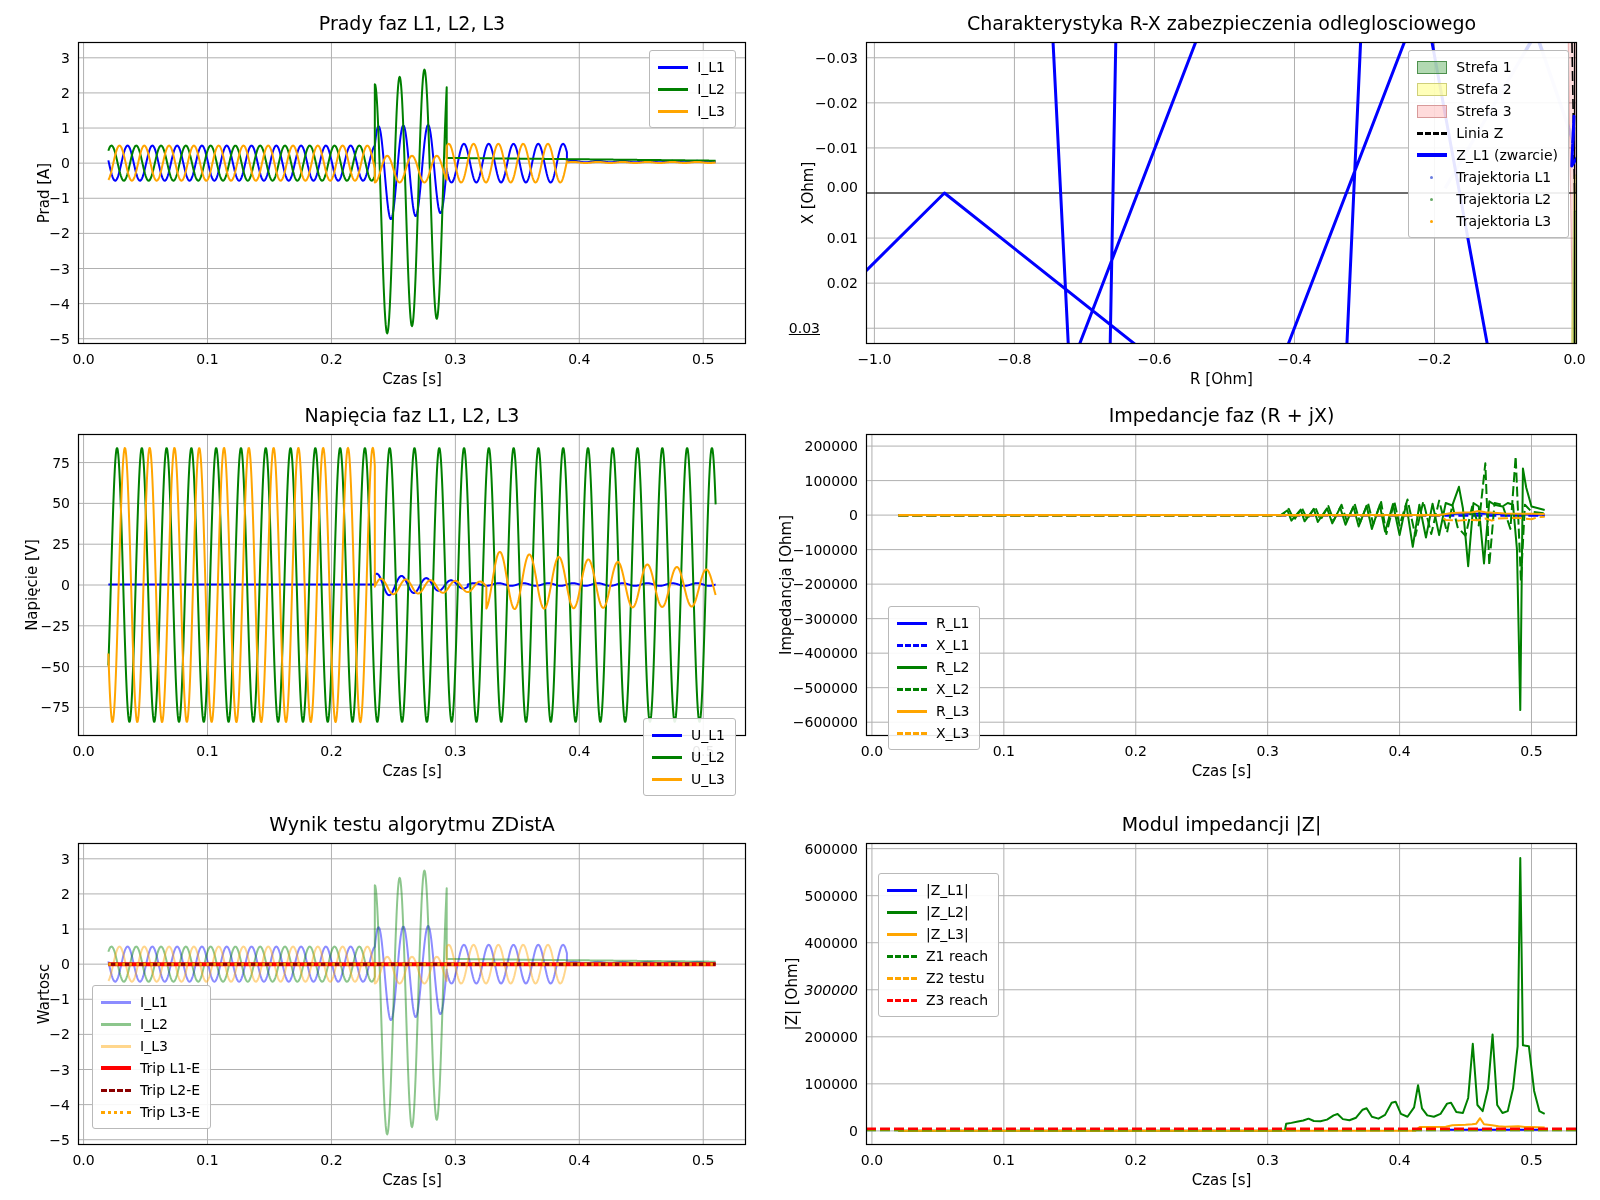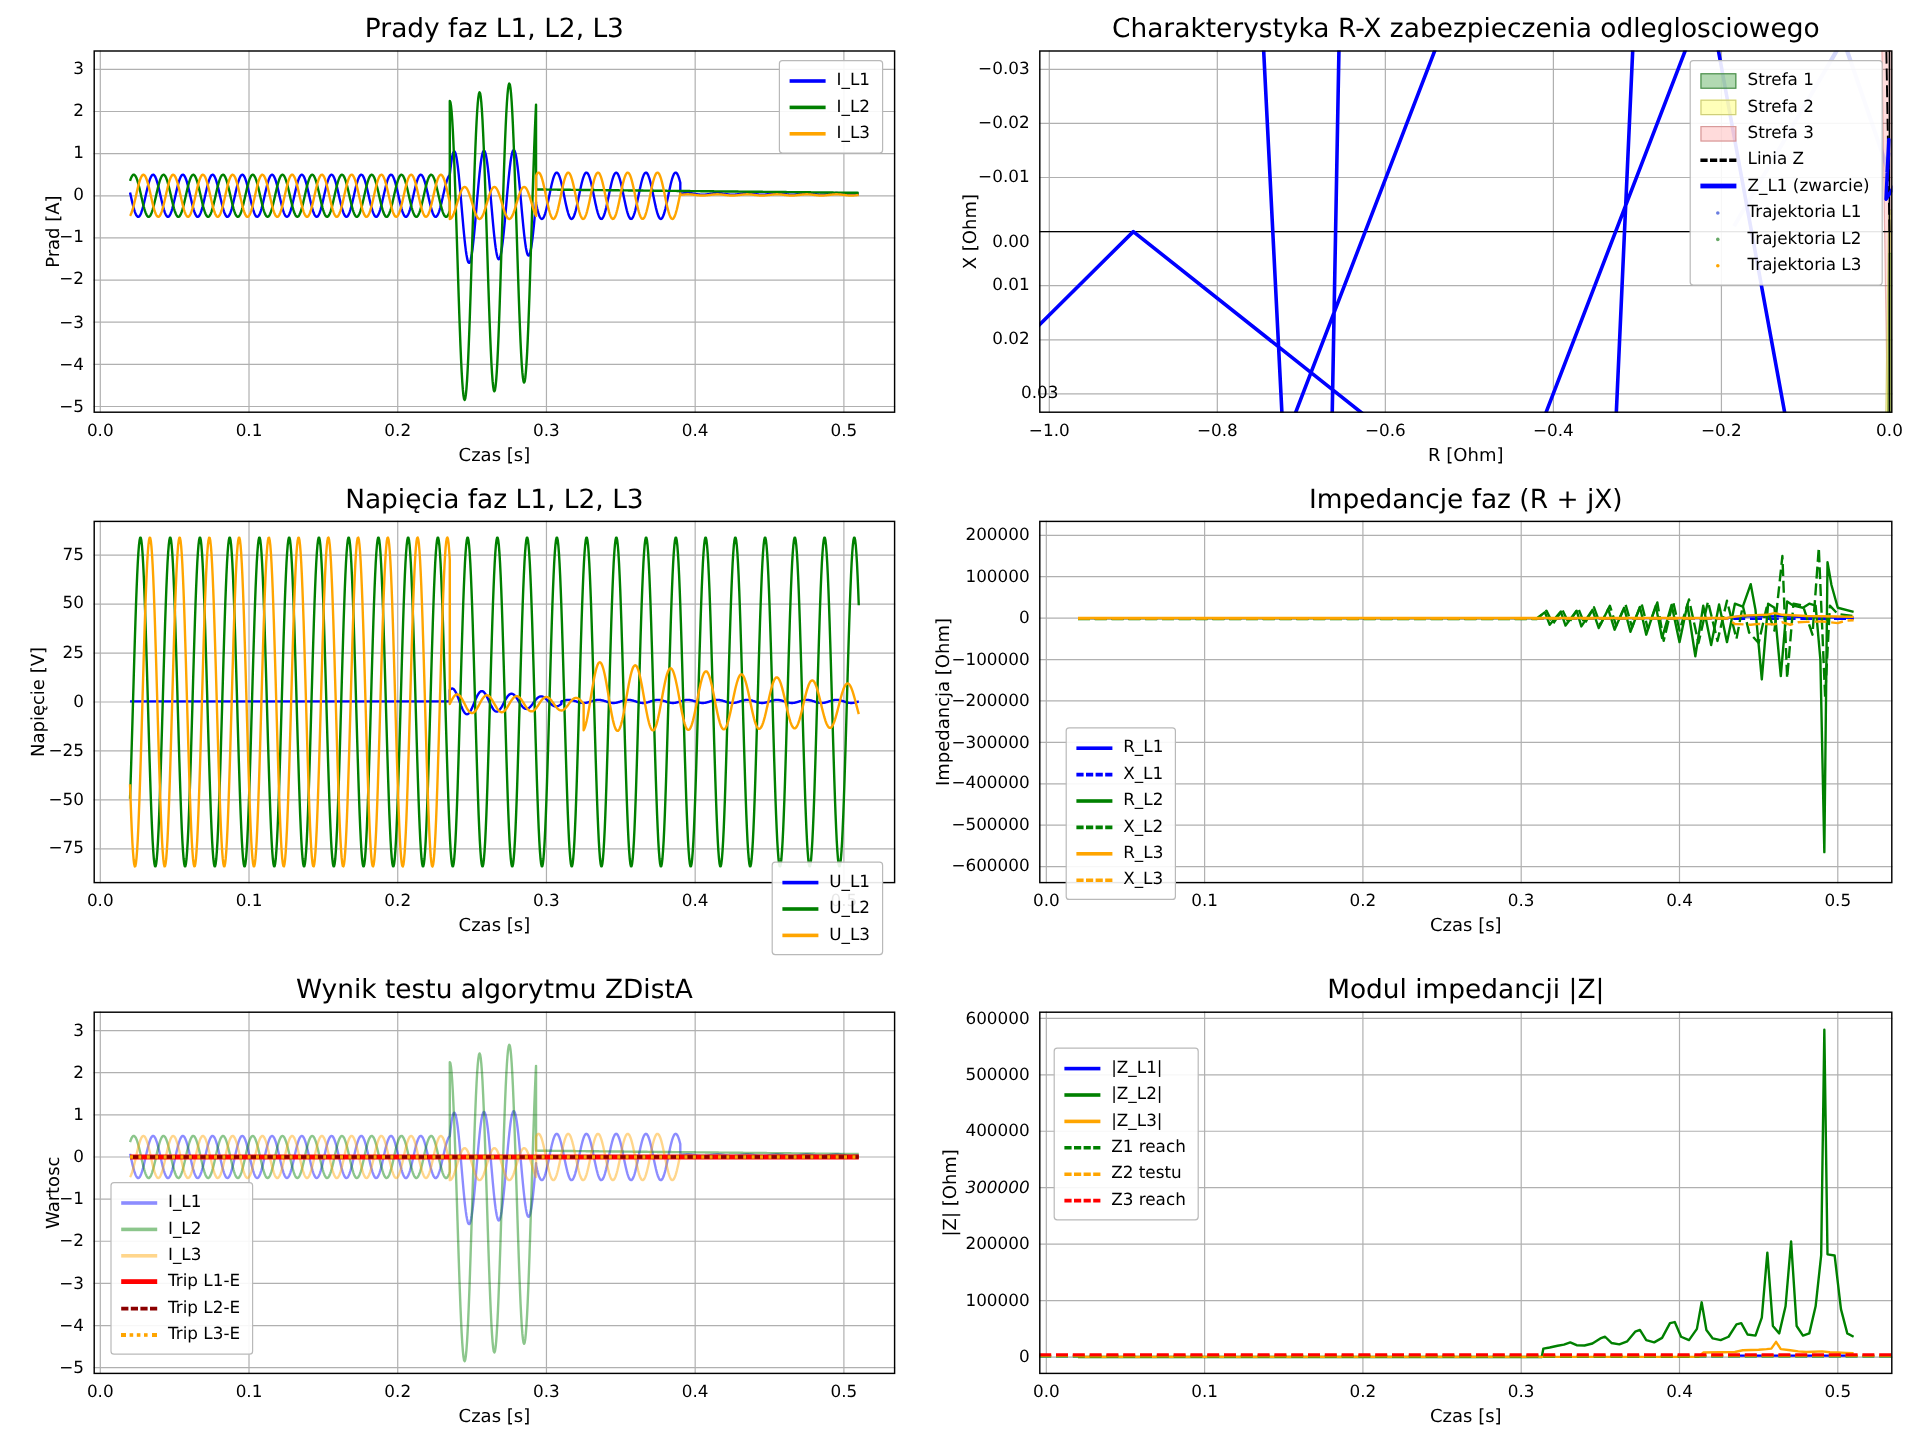--- a/index.html
+++ b/index.html
@@ -1,18 +1,18 @@
 <!DOCTYPE html>
 <html><head>
 <meta charset="utf-8">
 <style>
   html,body{margin:0;padding:0;background:#ffffff;}
   .figure{position:relative;width:1600px;height:1200px;background:#ffffff;
           font-family:"DejaVu Sans","Liberation Sans",sans-serif;color:#000;overflow:hidden;}
-  .plot-title{position:absolute;font-size:22px;text-align:center;white-space:nowrap;}
+  .plot-title{position:absolute;font-size:19px;text-align:center;white-space:nowrap;}
   .axis-label{position:absolute;font-size:15px;white-space:nowrap;}
   .ylabel{transform:translate(-50%,-50%) rotate(-90deg);}
   .xlabel{transform:translate(-50%,0);}
   .tick{position:absolute;font-size:14px;line-height:16px;white-space:nowrap;}
   .tick.xt{transform:translate(-50%,0);text-align:right;}
   .tick.yt{transform:translate(-100%,-50%);text-align:right;}
   .legend{position:absolute;background:rgba(255,255,255,0.9);border:1px solid #b9b9b9;
           border-radius:3px;padding:5px 10px 5px 8px;z-index:5;}
   .lrow{display:flex;align-items:center;gap:9px;height:22px;}
   .lrow .lab{font-size:14px;white-space:nowrap;}
@@ -262,24 +262,24 @@
     </div>
     <span class="tick xt" style="left: 874.402px; top: 351px;">−1.0</span>
     <span class="tick xt" style="left: 1014.43px; top: 351px;">−0.8</span>
     <span class="tick xt" style="left: 1154.46px; top: 351px;">−0.6</span>
     <span class="tick xt" style="left: 1294.49px; top: 351px;">−0.4</span>
     <span class="tick xt" style="left: 1434.52px; top: 351px;">−0.2</span>
     <span class="tick xt" style="left: 1574.55px; top: 351px;">0.0</span>
     <span class="tick yt" style="left: 858px; top: 57.7761px; text-align: right;">−0.03</span>
     <span class="tick yt" style="left: 858px; top: 102.851px;">−0.02</span>
     <span class="tick yt" style="left: 858px; top: 147.925px;">−0.01</span>
-    <span class="tick yt" style="left: 858px; top: 202px;">0.00</span>
+    <span class="tick yt" style="left: 858px; top: 187px;">0.00</span>
     <span class="tick yt" style="left: 858px; top: 238.075px;">0.01</span>
     <span class="tick yt" style="left: 858px; top: 283.149px;">0.02</span>
-    <span class="tick yt" style="left: 882px; top: 328.224px;">0.03</span>
+    <span class="tick yt" style="left: 820px; top: 328.224px; text-decoration: underline;">0.03</span>
     <div style="position: absolute; left: 866px; top: 42px; width: 711px; height: 302px; pointer-events: none; text-decoration: underline;">
       <div class="legend" style="top: 8px; right: 8px;">
         <div class="lrow">
           <span class="sw" style="height: 13px; background: rgba(0, 128, 0, 0.3); border: 1px solid rgb(77, 144, 77);"></span>
           <span class="lab">Strefa 1</span>
         </div>
         <div class="lrow">
           <span class="sw" style="height: 13px; background: rgba(255, 255, 100, 0.45); border: 1px solid rgb(207, 207, 122);"></span>
           <span class="lab">Strefa 2</span>
         </div>

